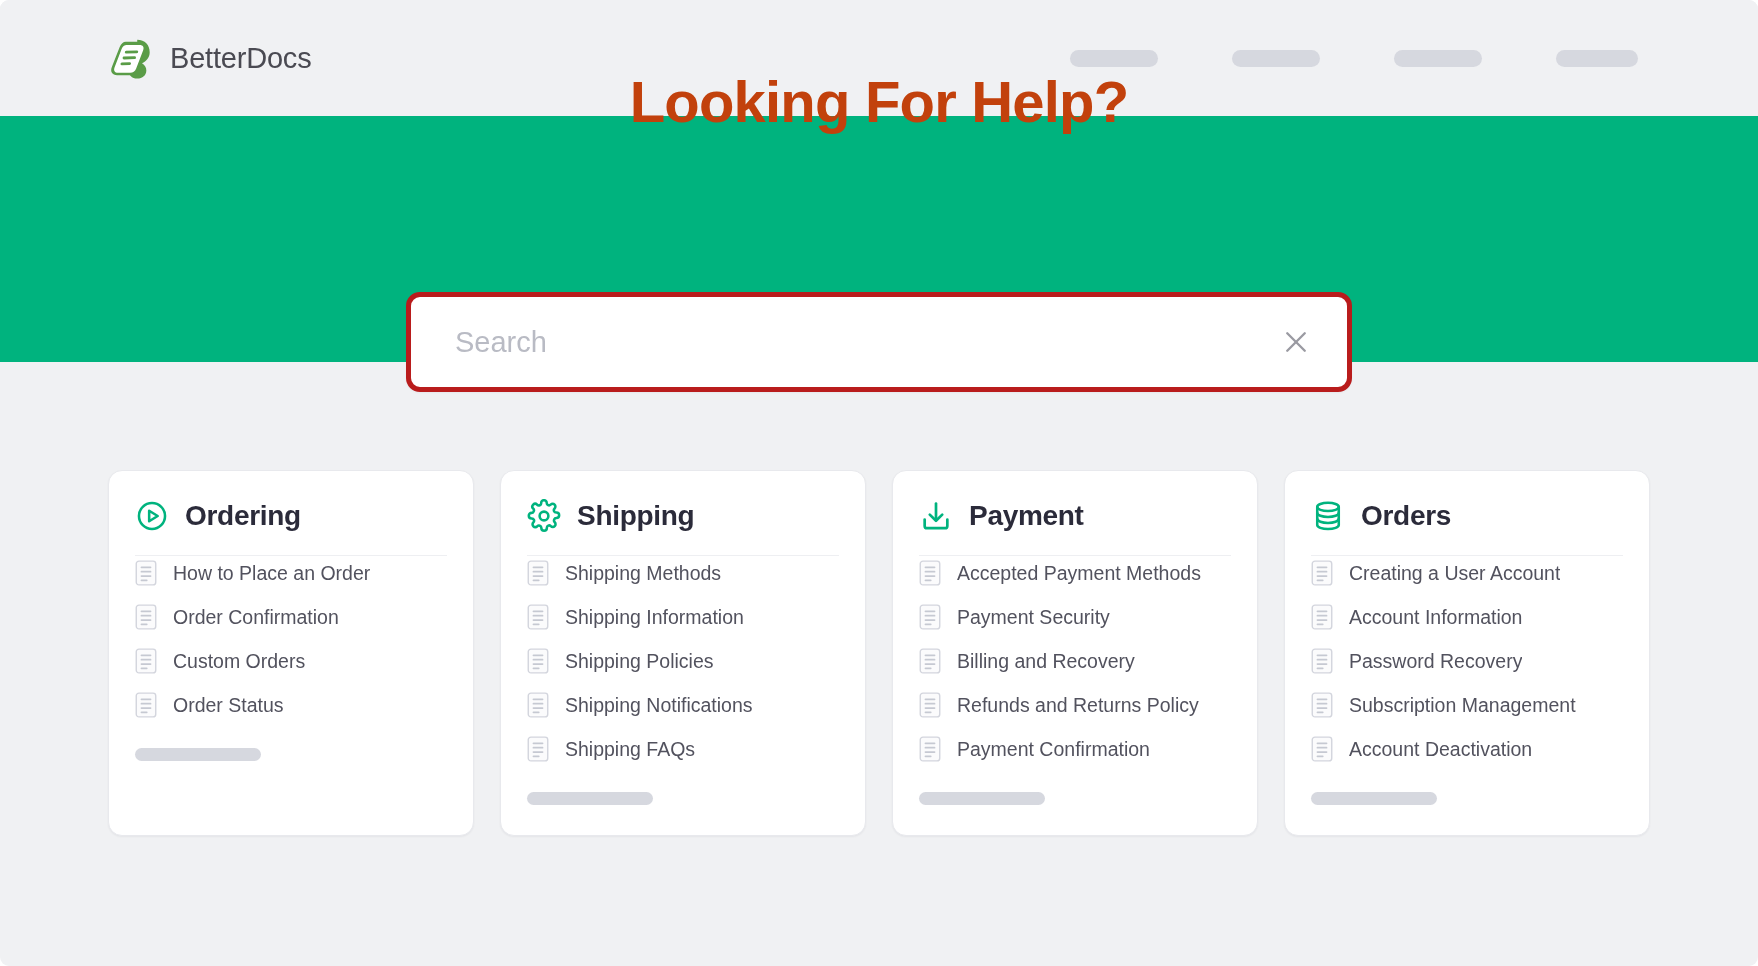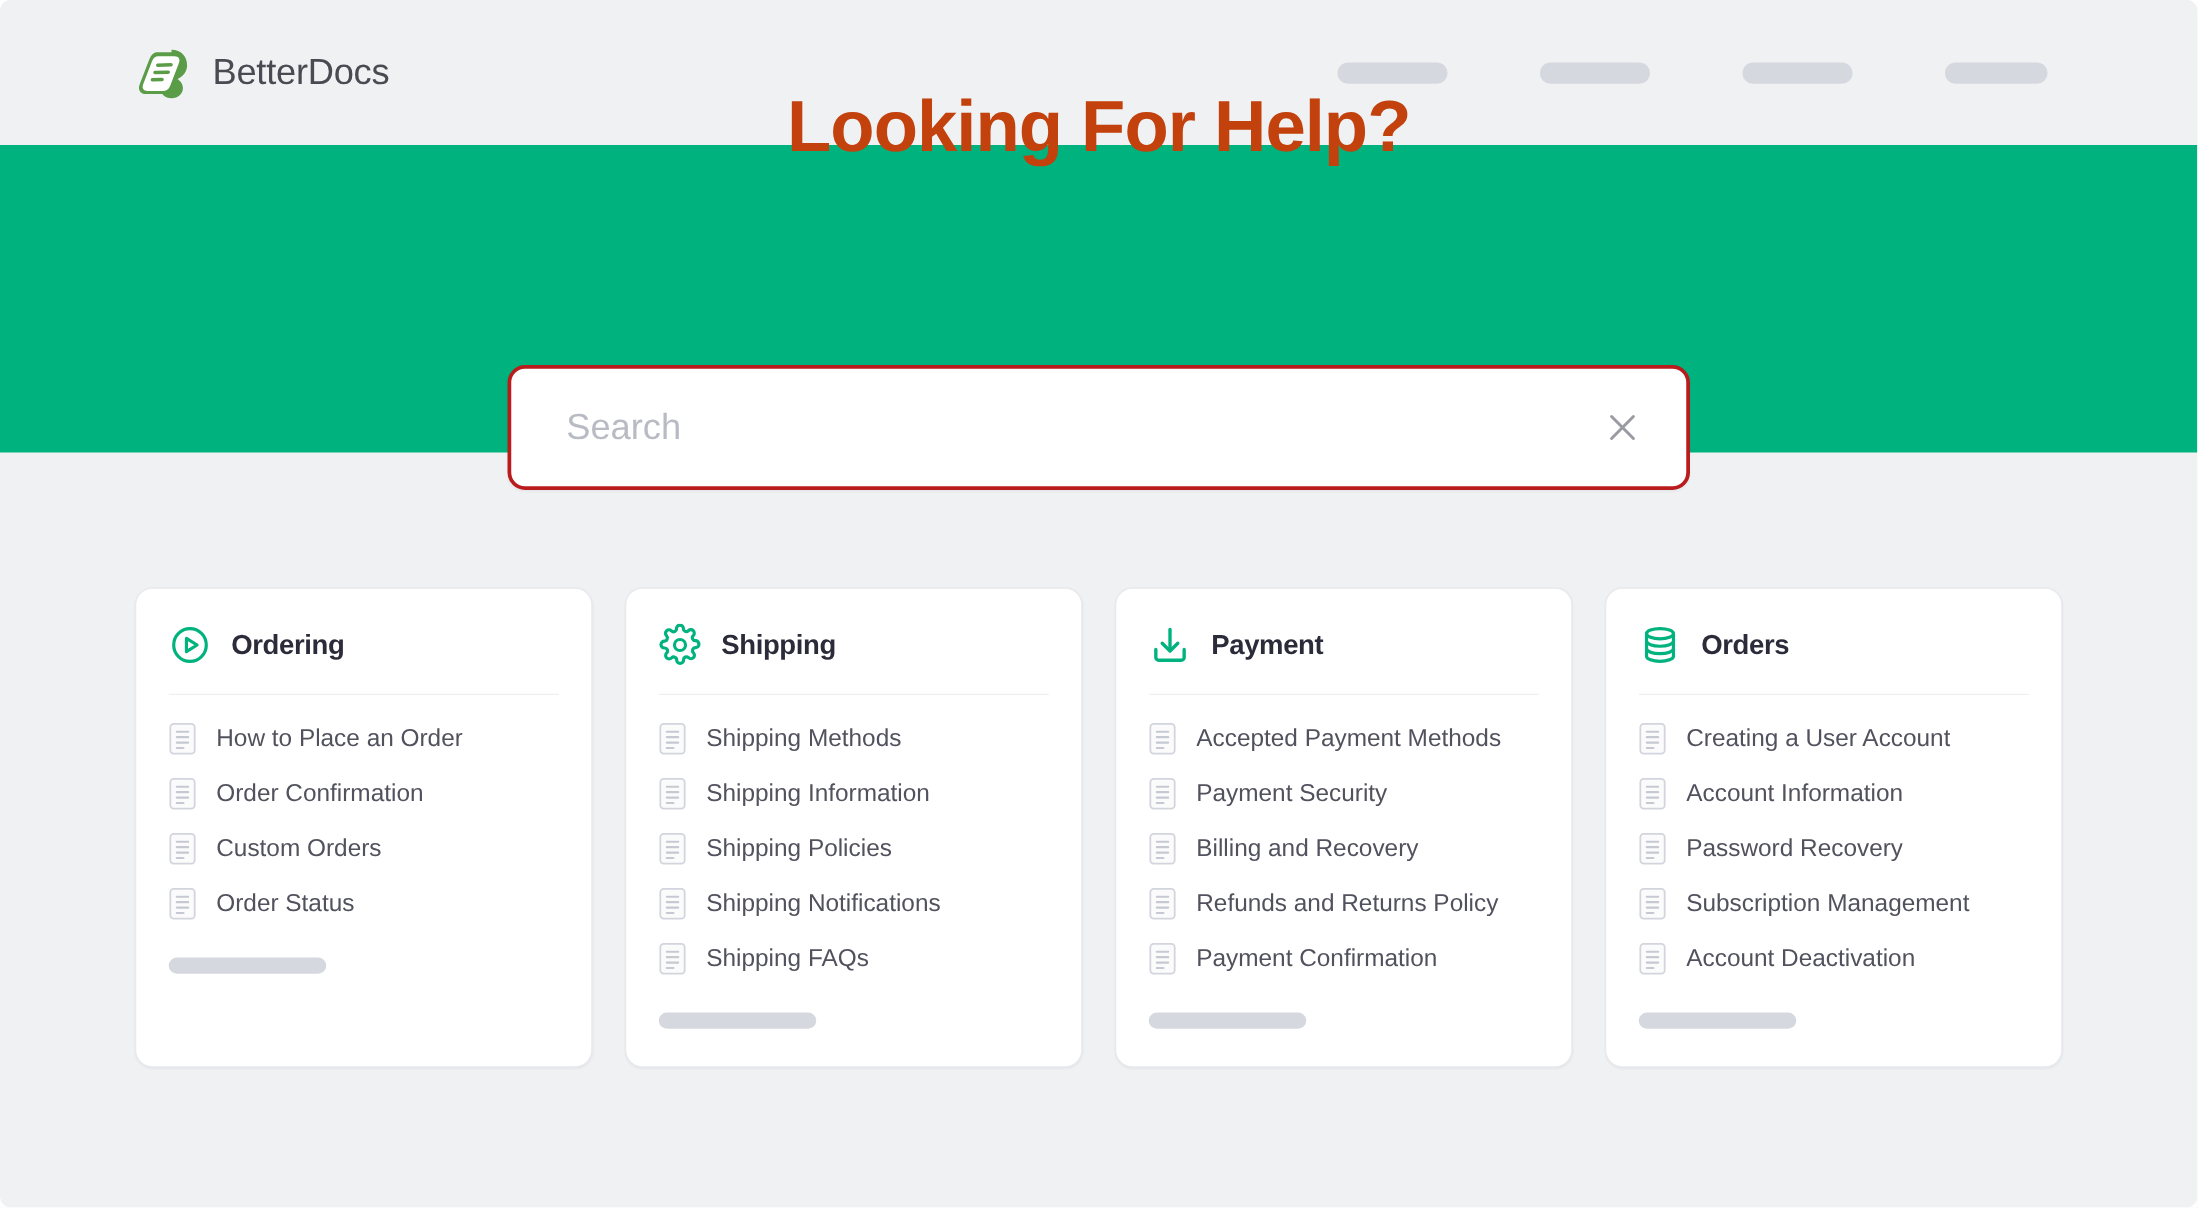--- a/index.html
+++ b/index.html
@@ -89,21 +89,21 @@
   }
 
   
   #search-box {
     position: absolute;
     top: 292px;
     left: 406px;
     width: 946px;
     height: 100px;
     background: #ffffff;
-    border: 3px solid #b91c1c;
+    border: 5px solid #b91c1c;
     border-radius: 14px;
     display: flex;
     align-items: center;
     padding: 0 34px 0 44px;
     box-shadow: 0 1px 2px rgba(16,24,40,0.04);
   }
   #search-input {
     flex: 1;
     border: none;
     outline: none;
@@ -150,32 +150,32 @@
     gap: 16px;
     padding-bottom: 22px;
     border-bottom: 1px solid #eeeff2;
   }
   .card-icon {
     flex: none;
     width: 34px; height: 34px;
     display: block;
   }
   .card-title {
-    font-size: 22px;
+    font-size: 28px;
     font-weight: 700;
     color: #2b2b3a;
     letter-spacing: -0.3px;
     white-space: nowrap;
     overflow: hidden;
     text-overflow: ellipsis;
   }
 
   .card-list {
     list-style: none;
-    margin-top: 22px;
+    margin-top: 4px;
     display: flex;
     flex-direction: column;
     gap: 18px;
   }
   .card-list-item {
     display: flex;
     align-items: center;
     gap: 16px;
     cursor: pointer;
   }

